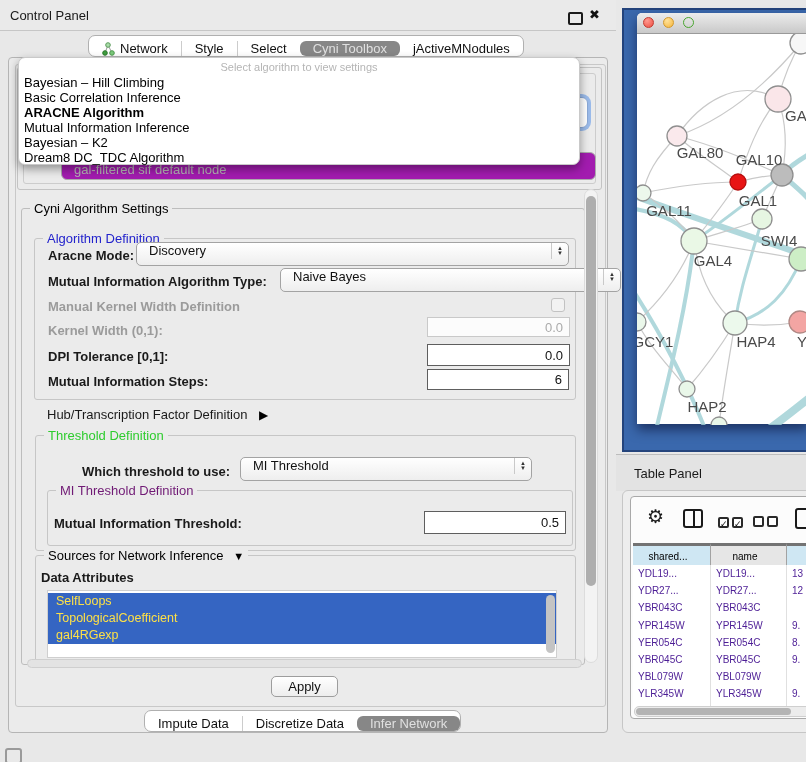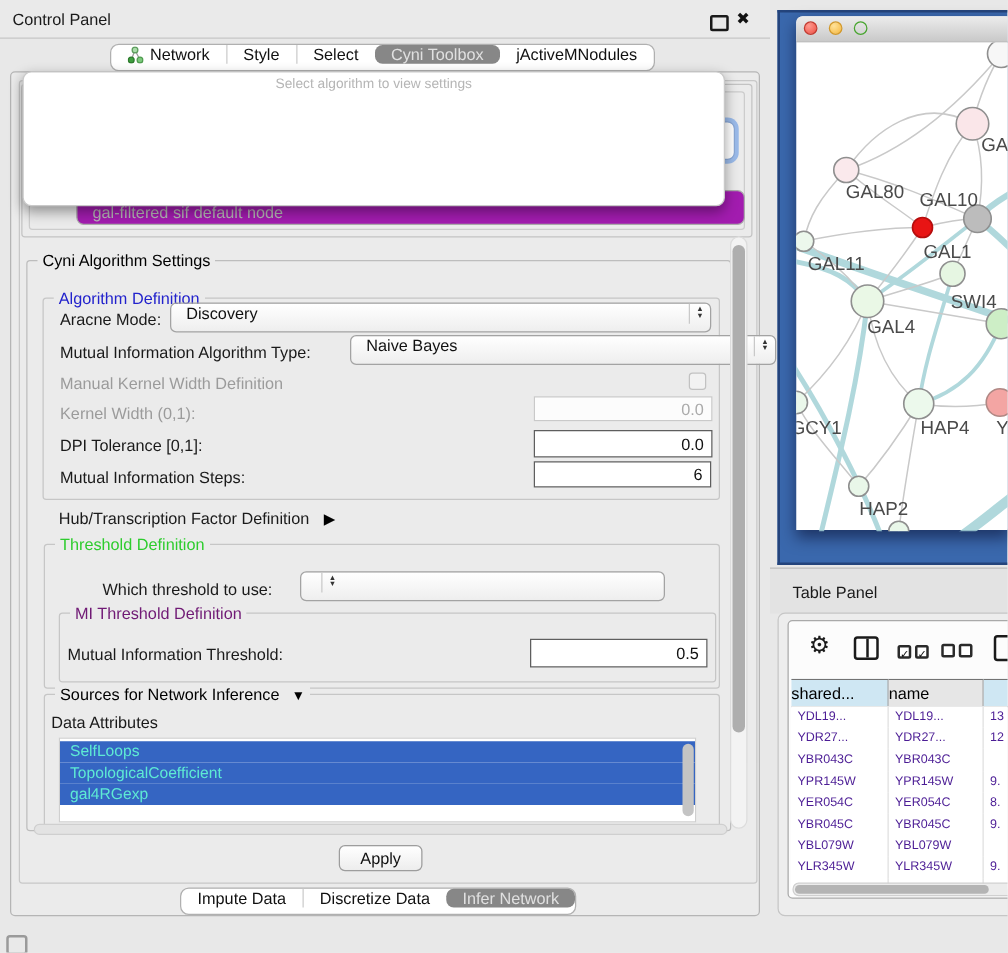--- a/index.html
+++ b/index.html
@@ -1,46 +1,46 @@
 <!DOCTYPE html>
 <html><head>
 <meta charset="utf-8">
 <style>
   html,body{margin:0;padding:0}
   body{width:806px;height:762px;position:relative;overflow:hidden;background:#e8e8e8;
        font-family:"Liberation Sans","DejaVu Sans",sans-serif;-webkit-font-smoothing:antialiased}
   .abs{position:absolute}
   .lbl{font-size:13px;color:#1a1a1a;white-space:nowrap}
-  .bl{font-weight:normal;font-size:13px;color:#1a1a1a;white-space:nowrap}
+  .bl{font-weight:bold;font-size:13px;color:#1a1a1a;white-space:nowrap}
   .bl.dis{color:#9b9b9b}
   .gbox{position:absolute;border:1px solid #bdbdbd;border-radius:3px}
   .glabel{position:absolute;top:-8px;left:8px;background:#ebebeb;padding:0 4px;font-size:13px;line-height:15px;white-space:nowrap}
   .combo{position:absolute;display:flex;background:linear-gradient(#ffffff,#eeeeee);
          border:1px solid #a3a3a3;border-radius:5px;font-size:13px;padding-left:12px;box-sizing:border-box;color:#111}
   .combo .ctext{flex:1;overflow:hidden;white-space:nowrap}
   .combo .spin{display:flex;flex-direction:column;align-items:center;justify-content:center;
                font-size:6px;line-height:5px;color:#333;padding:0 5px;border-left:1px solid #c9c9c9;height:72%;margin-left:4px}
   .nfield{position:absolute;background:#fff;border:1px solid #5e5e5e;font-size:13px;display:flex;align-items:center;
           justify-content:flex-end;padding:0 6px;box-sizing:border-box;color:#111}
   .nfield.dis{border:1px solid #c9c9c9;color:#ababab;background:#fcfcfc}
   .cbox{position:absolute;width:14px;height:14px;border:1px solid #c2c2c2;border-radius:3px;background:#f2f2f2;box-sizing:border-box}
-  .tabstrip{position:absolute;display:flex;align-items:flex-start;background:#fff;border:1px solid #b0b0b0;
+  .tabstrip{position:absolute;display:flex;align-items:flex-end;background:#fff;border:1px solid #b0b0b0;
             border-radius:7px;font-size:13px;height:22px;box-sizing:border-box}
   .tab{display:flex;align-items:center;gap:5px;padding:0 13px;color:#111;white-space:nowrap}
   .tab + .tab{border-left:1px solid #cccccc}
   .tab.seltab{background:#878787;color:#e0e0e0;border-radius:6px;border-left:none}
   .tab.seltab + .tab{border-left:none}
   .ddi{font-size:13px;line-height:15px;padding-left:5px;white-space:nowrap;color:#000}
   .ddi.sel{font-weight:bold}
-  .attr-row{height:17px;line-height:17px;background:#3565c2;color:#5eead4;font-size:12.5px;padding-left:8px;white-space:nowrap}
+  .attr-row{height:17px;line-height:17px;background:#3565c2;color:#fde047;font-size:12.5px;padding-left:8px;white-space:nowrap}
   .vtrack{position:absolute;background:#f3f3f3;border:1px solid #dcdcdc;border-radius:7px;box-sizing:border-box}
   .vthumb{position:absolute;background:#aeaeae;border-radius:5px}
   .hbar{position:absolute;background:#e3e3e3;border:1px solid #cfcfcf;border-radius:5px;box-sizing:border-box}
-  .th{font-size:13px;line-height:21px;text-align:left;padding-right:7px;border-right:1px solid #a2a2a2;
-      border-top:1px solid #737373;border-bottom:1px solid #8e8e8e;box-sizing:border-box;white-space:nowrap;overflow:hidden}
+  .th{font-size:10px;line-height:21px;text-align:center;padding-right:7px;border-right:1px solid #a2a2a2;
+      border-top:3px solid #737373;border-bottom:1px solid #8e8e8e;box-sizing:border-box;white-space:nowrap;overflow:hidden}
   .th.blue{background:#cfe7f3}.th.gray{background:#e6e6e6}
   .td{font-size:10px;line-height:17px;padding-left:5px;white-space:nowrap;overflow:hidden;color:#4c1d95;border-right:1px solid #e0e0e0}
   .ticon{position:absolute;box-sizing:border-box}
   .chk{display:inline-block;width:11px;height:11px;border:2px solid #2a2a2a;border-radius:2px;font-size:9px;line-height:10px;
        text-align:center;font-weight:bold;color:#111;box-sizing:border-box;background:#fff}
   svg text{font-family:"Liberation Sans","DejaVu Sans",sans-serif}
 </style>
 </head>
 <body>
 
@@ -128,20 +128,21 @@
 
     <div class="abs lbl" style="left:25px;top:198px">
       <span>Hub/Transcription Factor Definition</span>
       <span style="font-size:12px;margin-left:8px;color:#000">▶</span>
     </div>
 
     <div class="gbox" style="left:13px;top:226px;width:539px;height:114px;border-color:#c6c6c6">
       <span class="glabel" style="color:#2ecc2e">Threshold Definition</span>
       <span class="bl" style="position:absolute;left:46px;top:28px">Which threshold to use:</span>
       <div class="combo" style="left:204px;top:21px;width:292px;height:24px">
+        <span class="ctext">MI Threshold</span>
         <span class="spin">
             <span>▲</span>
             <span>▼</span>
           </span>
       </div>
       <div class="gbox" style="left:11px;top:54px;width:524px;height:54px;border-color:#c6c6c6">
         <span class="glabel" style="color:#701a75">MI Threshold Definition</span>
         <span class="bl" style="position:absolute;left:6px;top:25px">Mutual Information Threshold:</span>
         <div class="nfield" style="left:376px;top:20px;width:142px;height:23px">
           <span>0.5</span>
@@ -183,20 +184,28 @@
       </div>
     <div class="tab seltab">
         <span>Infer Network</span>
       </div>
   </div>
 </div>
 
 <div class="abs" style="left:18px;top:57px;width:562px;height:108px;background:#fff;border:1px solid #c9c9c9;border-radius:7px;
             box-shadow:0 4px 10px rgba(0,0,0,.38);z-index:30;box-sizing:border-box">
   <div style="text-align:center;color:#b5b5b5;font-size:11px;line-height:15px;margin-top:2px">Select algorithm to view settings</div>
+  <div>
+      <div class="ddi">Bayesian – Hill Climbing</div>
+      <div class="ddi">Basic Correlation Inference</div>
+      <div class="ddi sel">ARACNE Algorithm</div>
+      <div class="ddi">Mutual Information Inference</div>
+      <div class="ddi">Bayesian – K2</div>
+      <div class="ddi">Dream8 DC_TDC Algorithm</div>
+    </div>
 </div>
 
 <div class="abs" style="left:622px;top:8px;width:184px;height:444px;background:#3a68ad;border:2px solid #24447c;border-right:none;box-sizing:border-box">
   <div class="abs" style="left:13px;top:3px;width:171px;height:411px;background:#fff;border-radius:5px 0 0 0;box-shadow:0 6px 12px rgba(0,0,30,.5)">
     <div style="height:20px;background:linear-gradient(#ececec,#c9c9c9);border-bottom:1px solid #9a9a9a;border-radius:5px 0 0 0;position:relative">
       <span style="position:absolute;left:6px;top:4px;width:11px;height:11px;border-radius:50%;background:radial-gradient(circle at 35% 30%,#ff9a90,#ed4f43);border:1px solid #c23b31;box-sizing:border-box"></span>
       <span style="position:absolute;left:26px;top:4px;width:11px;height:11px;border-radius:50%;background:radial-gradient(circle at 35% 30%,#ffe29a,#f5b63d);border:1px solid #d2992c;box-sizing:border-box"></span>
       <span style="position:absolute;left:46px;top:4px;width:11px;height:11px;border-radius:50%;background:radial-gradient(circle at 35% 30%,#b8f0a0,#5ec443;border:1px solid #48a52f);border:1px solid #48a52f;box-sizing:border-box"></span>
     </div>
     <svg width="171" height="391" viewBox="0 0 171 391" style="display:block">

